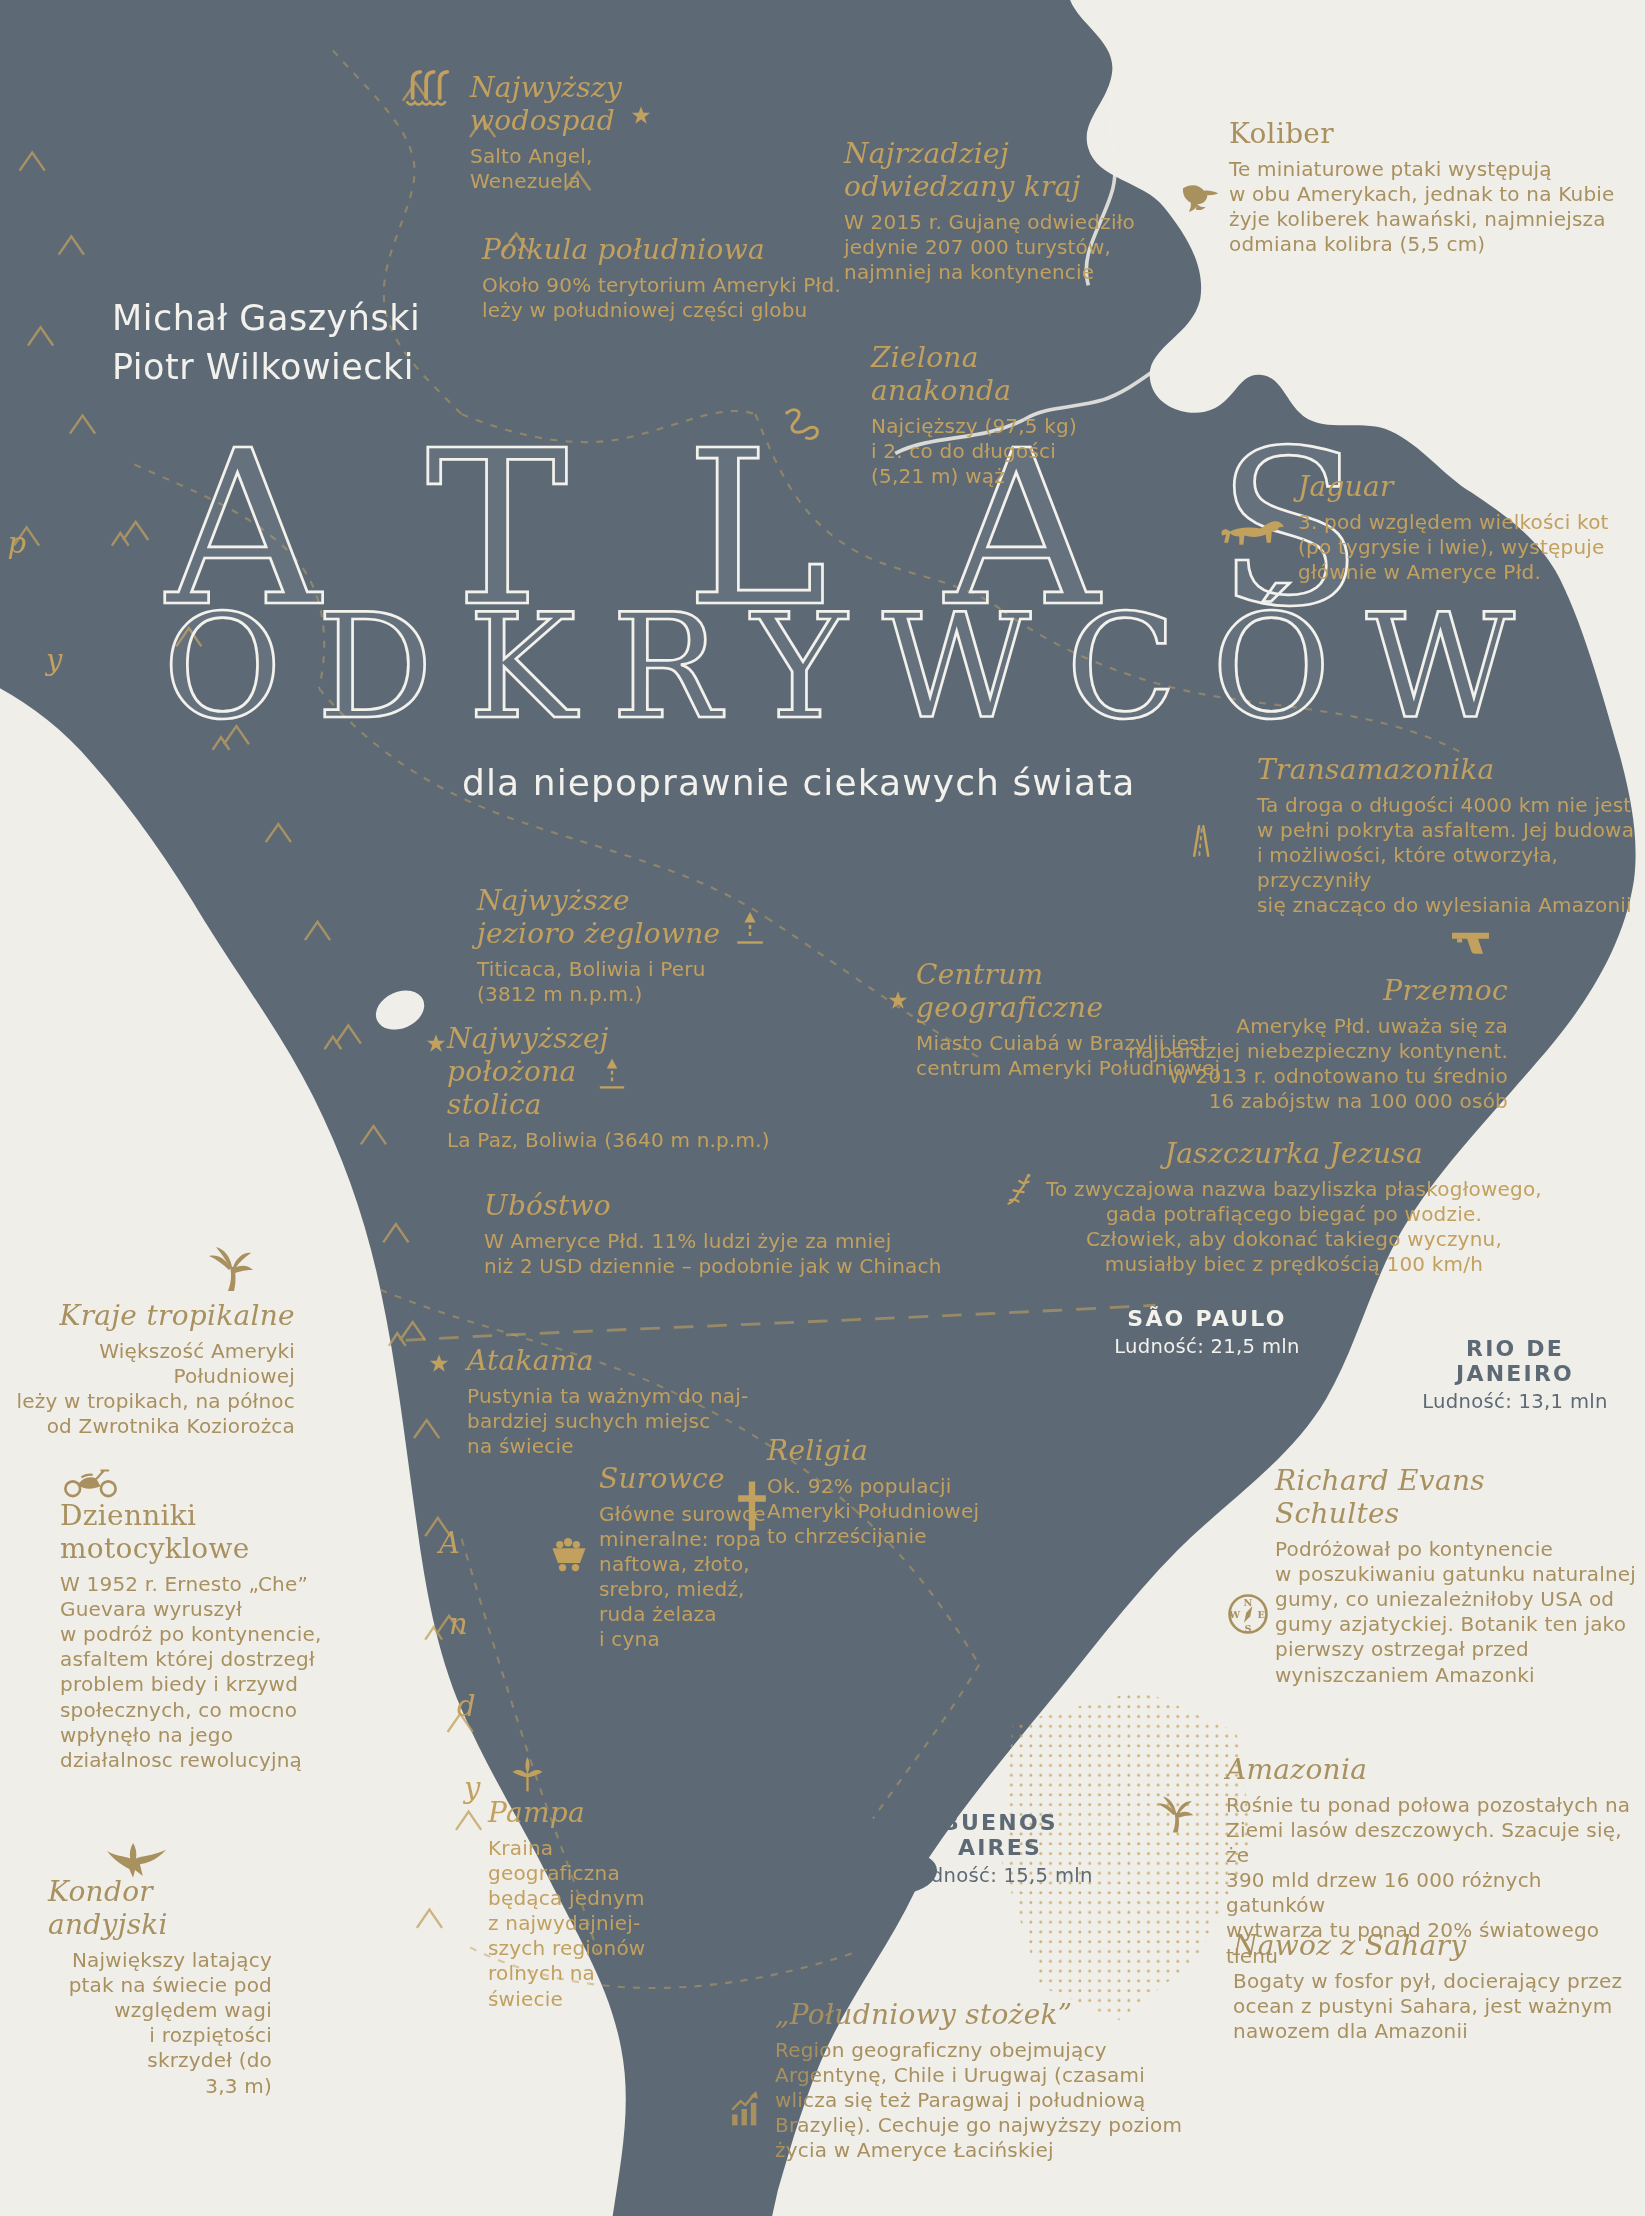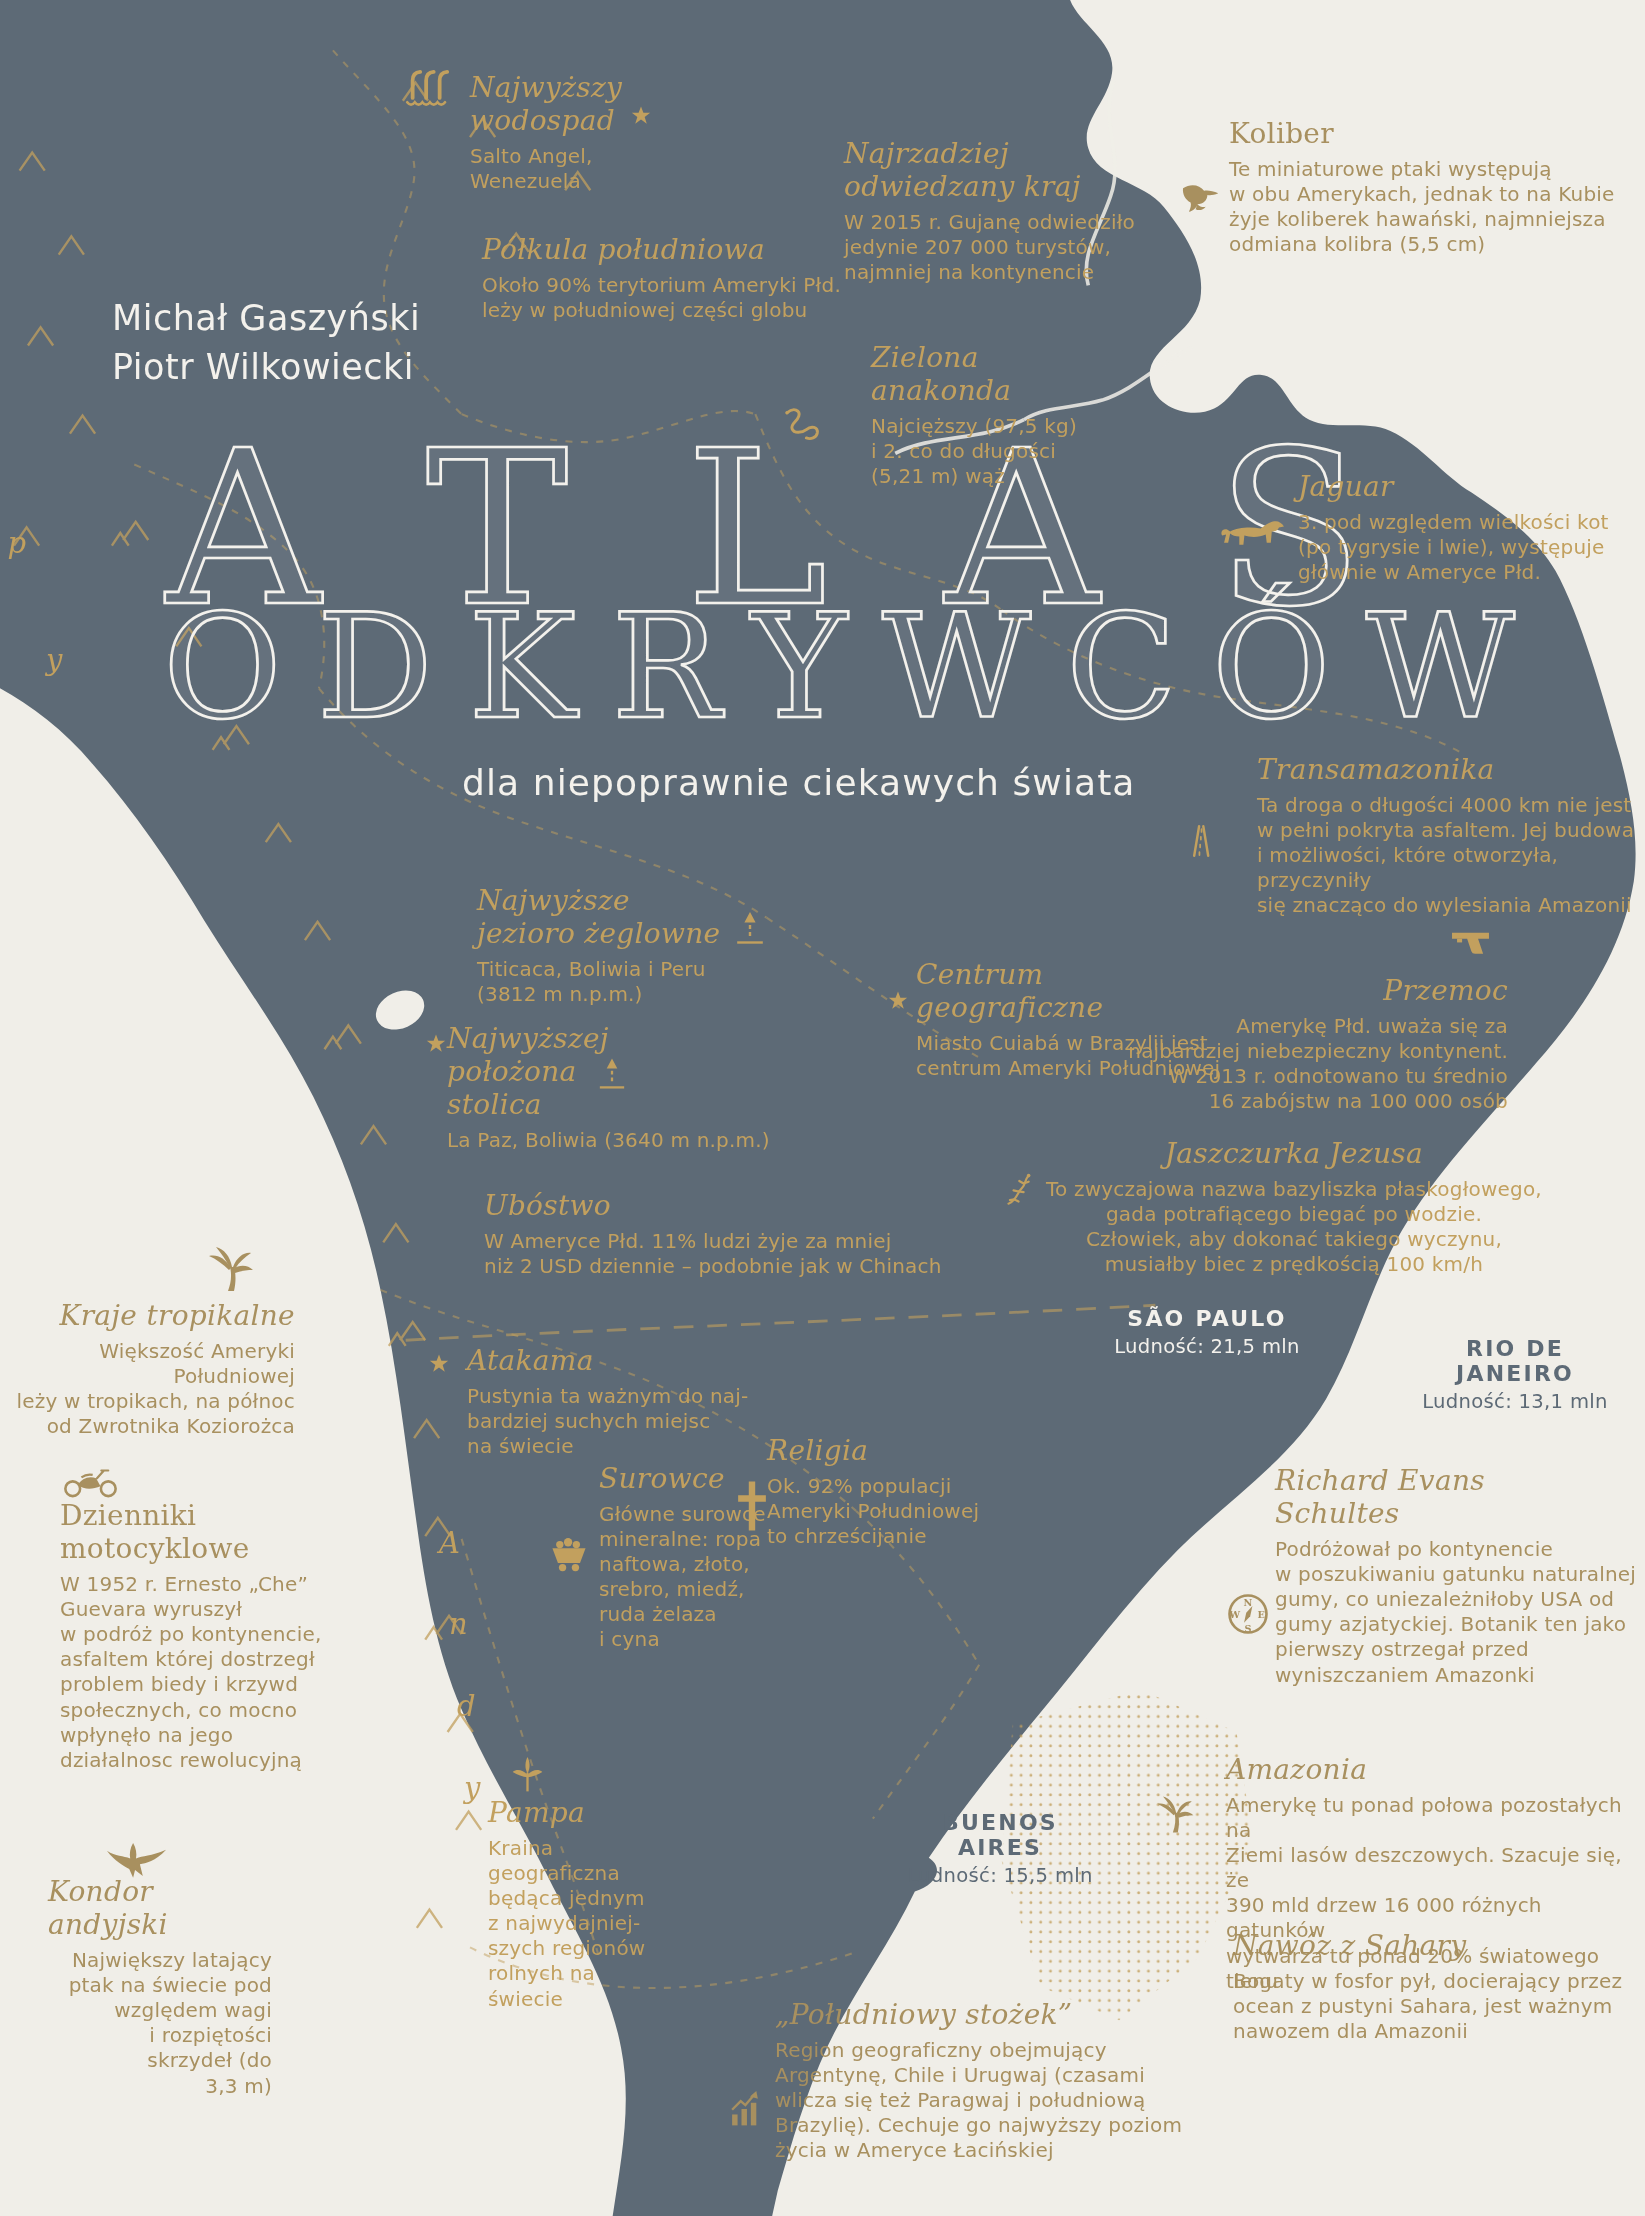--- a/index.html
+++ b/index.html
@@ -337,21 +337,21 @@
           <div>gumy azjatyckiej. Botanik ten jako</div>
           <div>pierwszy ostrzegał przed</div>
           <div>wyniszczaniem Amazonki</div>
         </div>
       </div>
       <div class="ann on-paper" style="left: 1226px; top: 1753px;">
         <div class="ttl">
           <div>Amazonia</div>
         </div>
         <div class="bdy">
-          <div>Amerykę tu ponad połowa pozostałych na</div>
+          <div>Rośnie tu ponad połowa pozostałych na</div>
           <div>Ziemi lasów deszczowych. Szacuje się, że</div>
           <div>390 mld drzew 16 000 różnych gatunków</div>
           <div>wytwarza tu ponad 20% światowego tlenu</div>
         </div>
       </div>
       <div class="ann on-map" style="left: 488px; top: 1796px;">
         <div class="ttl">
           <div>Pampa</div>
         </div>
         <div class="bdy">

